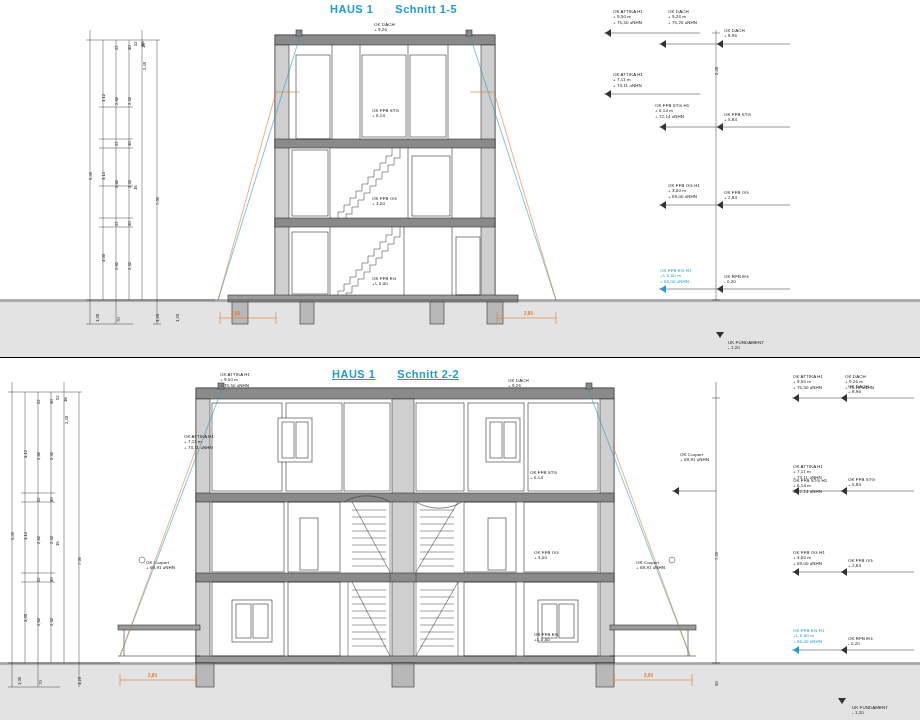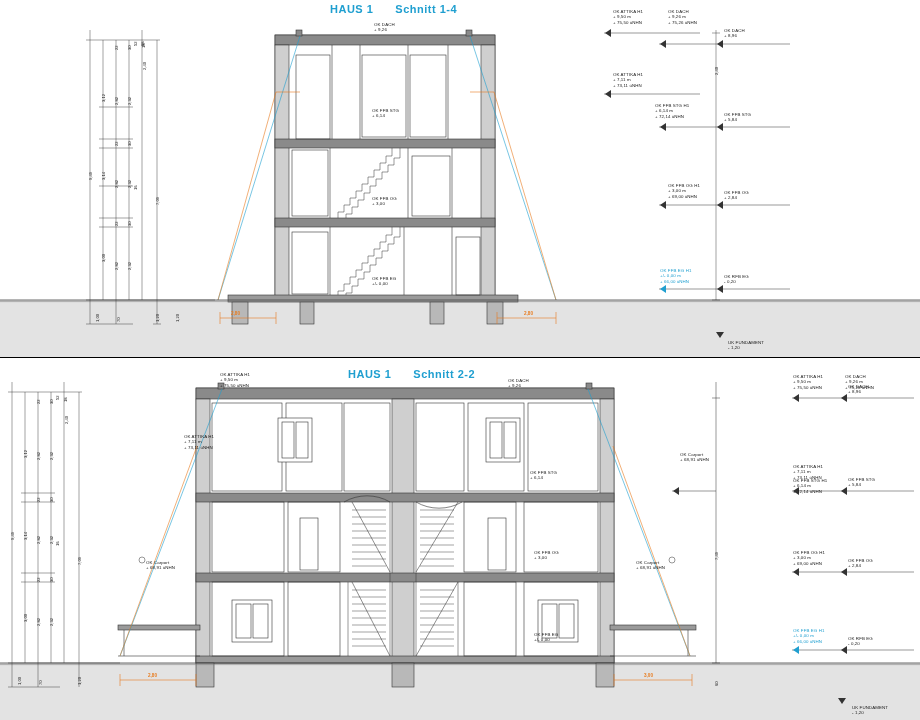--- a/index.html
+++ b/index.html
@@ -43,21 +43,21 @@
   .ground{position:absolute;background:#e3e3e3;}
 </style>
 </head>
 <body>
 
 <div class="sheet">
 
   <div class="panel" id="panel-top">
 
     <div class="title" style="left:330px;top:3px;">
-      <span>HAUS 1</span><span class="t2">Schnitt 1-4</span>
+      <span>HAUS 1</span><span class="t2">Schnitt 1-5</span>
     </div>
 
     <div class="ground" style="left:0;top:300px;width:920px;height:57px;"></div>
 
     <svg width="920" height="360">
       <g stroke="#333" fill="none" stroke-width="0.6">
 
         <rect x="275" y="35" width="220" height="265"></rect>
 
         <rect x="275" y="35" width="220" height="10" fill="#8a8a8a" stroke="#333"></rect>
@@ -288,21 +288,21 @@
     <div class="dim rot" style="left:714px;top:75px;">2,40</div>
 
     <div class="dimor" style="left:231px;top:311px;">2,80</div>
     <div class="dimor" style="left:524px;top:311px;">2,80</div>
   </div>
 
   <div class="divider"></div>
 
   <div class="panel" id="panel-bottom">
 
-    <div class="title" style="left:348px;top:8px;">
+    <div class="title" style="left:332px;top:8px;text-decoration:underline;">
       <span>HAUS 1</span><span class="t2">Schnitt 2-2</span>
     </div>
 
     <div class="ground" style="left:0;top:303px;width:920px;height:57px;"></div>
 
     <svg width="920" height="360">
       <g stroke="#333" fill="none" stroke-width="0.6">
 
         <rect x="196" y="28" width="418" height="275"></rect>
         <rect x="196" y="28" width="418" height="11" fill="#8a8a8a" stroke="#333"></rect>

